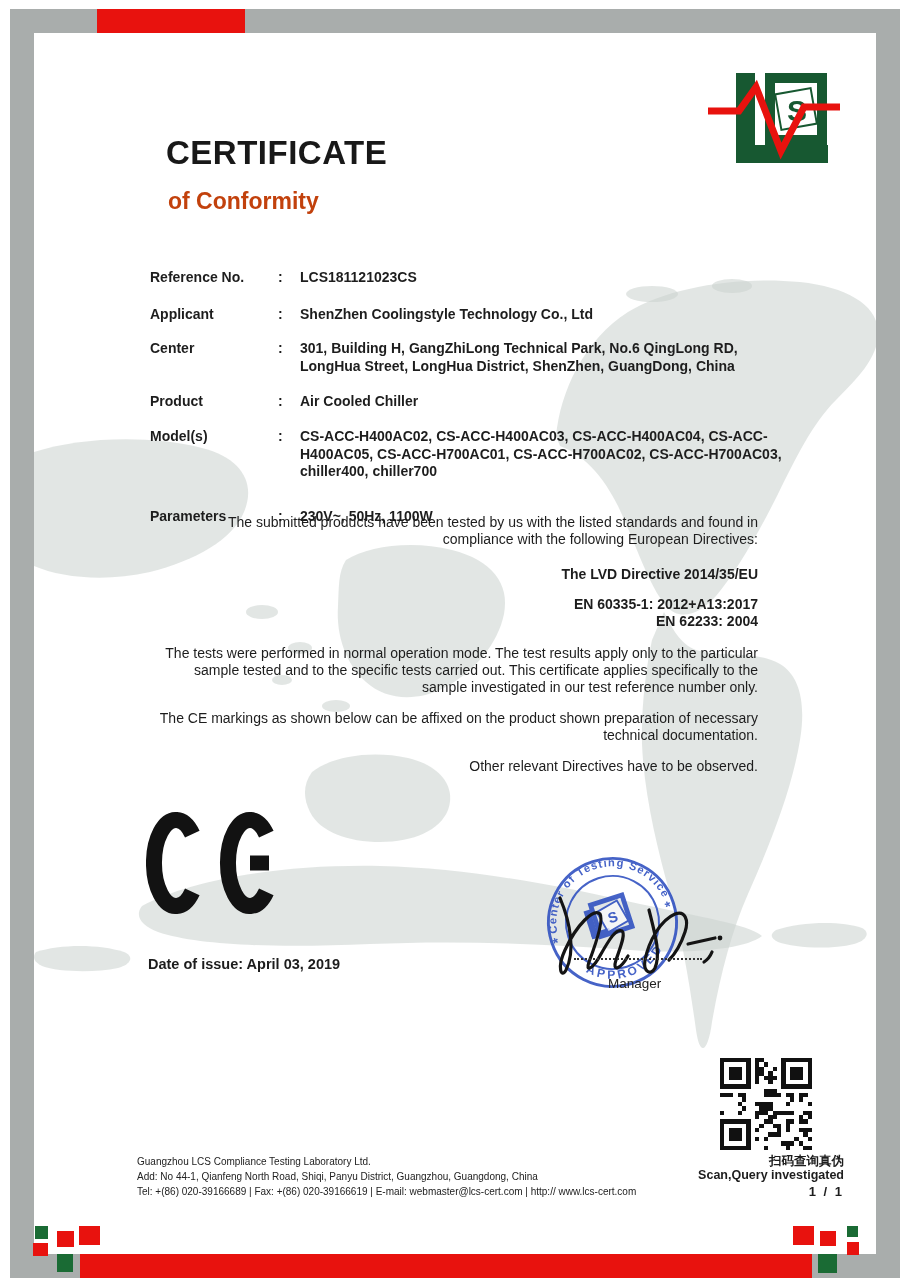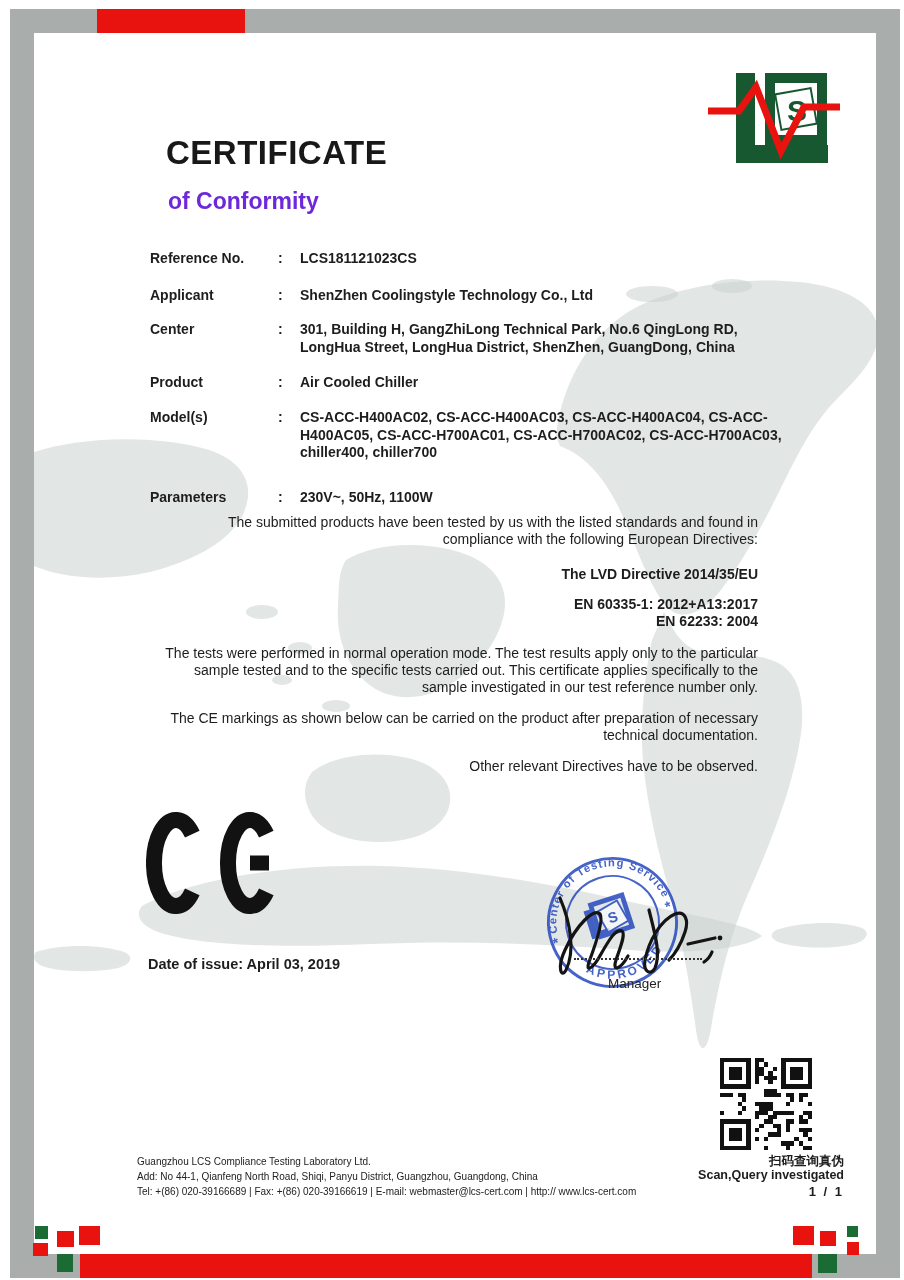--- a/index.html
+++ b/index.html
@@ -19,22 +19,22 @@
   #bar-bottom-red{left:80px;top:1254px;width:732px;height:24px;z-index:6;}
   
   .sq{position:absolute;z-index:15;}
   .sq.g{background:#1a6b34;}
   .sq.r{background:#e8120e;}
   
   #map{position:absolute;left:0;top:0;z-index:1;}
   
   .z{z-index:10;}
   #title{left:166px;top:134px;font-size:33px;font-weight:bold;letter-spacing:.5px;color:#181818;}
-  #subtitle{left:168px;top:188px;font-size:23px;font-weight:bold;color:#6d28d9;}
-  .row{position:absolute;left:150px;width:640px;font-size:14px;font-weight:bold;line-height:17.5px;z-index:10;}
+  #subtitle{left:168px;top:188px;font-size:23px;font-weight:bold;color:#c2410c;}
+  .row{position:absolute;left:150px;width:640px;font-size:14px;font-weight:bold;line-height:17.5px;z-index:10;margin-top:19px;}
   .row .lab{display:inline-block;width:128px;vertical-align:top;}
   .row .col{display:inline-block;width:22px;vertical-align:top;}
   .row .val{display:inline-block;width:482px;vertical-align:top;}
   .para{position:absolute;left:158px;width:600px;font-size:14px;line-height:17px;z-index:10;text-align:right;}
   .para.b{font-weight:bold;}
   #date-issue{left:148px;top:956px;font-size:14.5px;font-weight:bold;z-index:10;}
   
   .foot{position:absolute;left:137px;font-size:10px;line-height:15px;z-index:10;color:#222;}
   #qr-wrap{position:absolute;left:720px;top:1058px;width:92px;height:92px;z-index:10;}
   .qr-cap{position:absolute;left:690px;width:154px;text-align:right;font-weight:bold;z-index:10;}
@@ -119,21 +119,21 @@
 </div>
 <div class="row" style="top:489px;">
   <span class="lab">Parameters</span><span class="col">:</span><span class="val">230V~, 50Hz, 1100W</span>
 </div>
 
 <div class="para" style="top:514px;">The submitted products have been tested by us with the listed standards and found in compliance with the following European Directives:</div>
 <div class="para b" style="top:566px;">The LVD Directive 2014/35/EU</div>
 <div class="para b" style="top:596px;">EN 60335-1: 2012+A13:2017</div>
 <div class="para b" style="top:613px;">EN 62233: 2004</div>
 <div class="para" style="top:645px;">The tests were performed in normal operation mode. The test results apply only to the particular sample tested and to the specific tests carried out. This certificate applies specifically to the sample investigated in our test reference number only.</div>
-<div class="para" style="top:710px;">The CE markings as shown below can be carried on the product after preparation of necessary technical documentation.</div>
+<div class="para" style="top:710px;">The CE markings as shown below can be affixed on the product shown preparation of necessary technical documentation.</div>
 <div class="para" style="top:758px;">Other relevant Directives have to be observed.</div>
 
 <svg id="ce" width="150" height="102" viewBox="0 0 150 102">
   <path d="M46.3,22.2 A22,43 0 1 0 46.3,79.8" fill="none" stroke="#121212" stroke-width="16"></path>
   <path d="M120.3,22.2 A22,43 0 1 0 120.3,79.8" fill="none" stroke="#121212" stroke-width="16"></path>
   <path d="M104,51 L123,51" stroke="#121212" stroke-width="15"></path>
 </svg>
 
 <div id="date-issue" class="abs">Date of issue: April 03, 2019</div>
 

